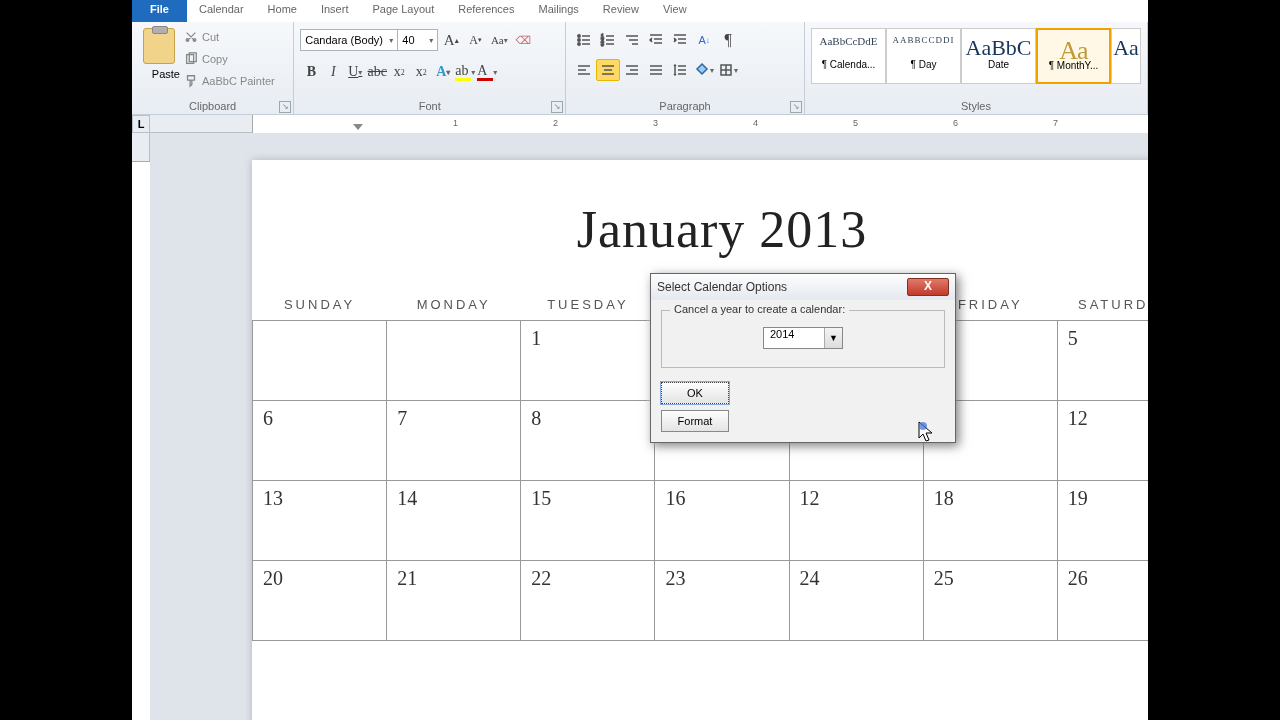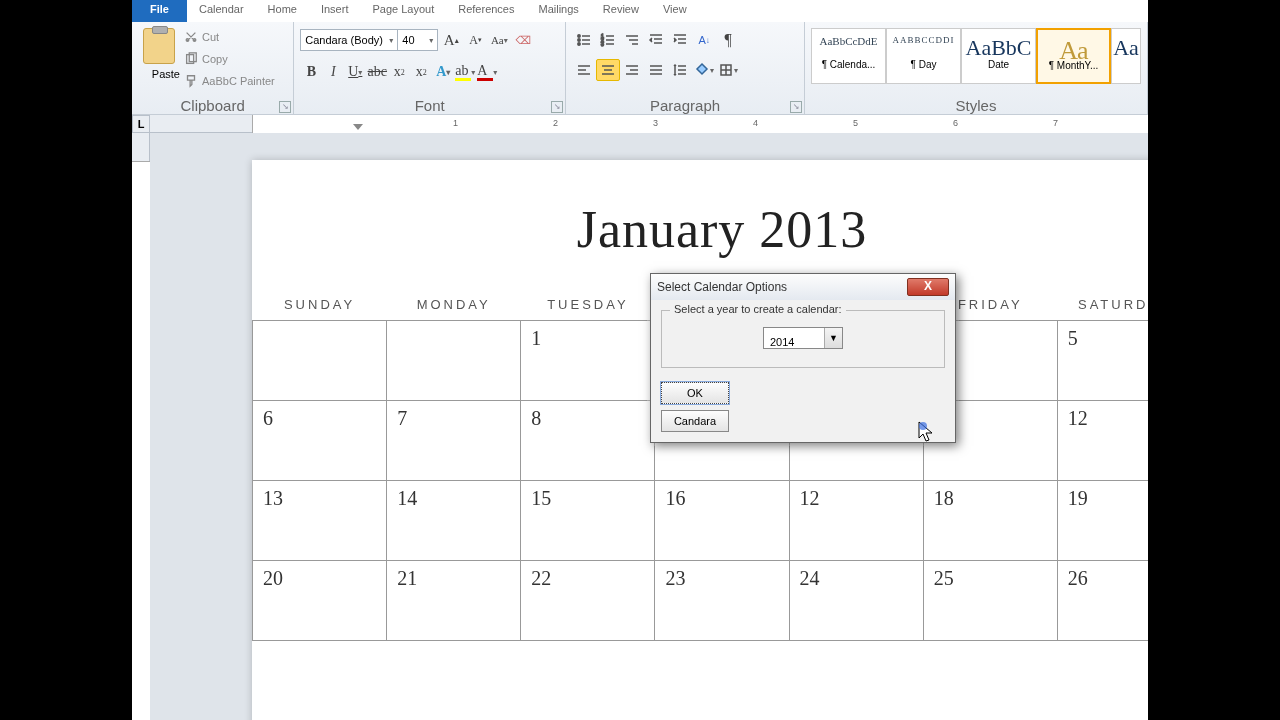--- a/index.html
+++ b/index.html
@@ -3,21 +3,21 @@
 <meta charset="utf-8">
 <style>
 * { box-sizing: border-box; margin: 0; padding: 0; }
 body { font-family: "Segoe UI", Tahoma, sans-serif; font-size: 11px; background: #000; overflow: hidden; width: 1280px; height: 720px; position: relative; }
 .app { position: absolute; left: 132px; top: 0; width: 1016px; height: 720px; background: #fff; }
 .ribbon-tabs { height: 22px; display: flex; align-items: stretch; background: #fff; }
 .tab { padding: 3px 12px; color: #666; cursor: default; }
 .tab.file { background: #1f6cbf; color: #fff; font-weight: 600; padding: 3px 18px; }
 .ribbon { height: 93px; background: linear-gradient(#f6f8fb,#e8edf3); border-bottom: 1px solid #c5cdd6; display: flex; }
 .grp { border-right: 1px solid #c5cdd6; position: relative; padding: 2px 6px 16px 6px; }
-.grp-label { position: absolute; bottom: 0; left: 0; right: 0; text-align: center; font-size: 15px; color: #666; line-height: 16px; }
+.grp-label { position: absolute; bottom: 0; left: 0; right: 0; text-align: center; font-size: 11px; color: #666; line-height: 16px; }
 .grp-corner { position: absolute; bottom: 1px; right: 2px; width: 12px; height: 12px; border: 1px solid #9aa; font-size: 8px; line-height: 10px; text-align: center; color: #889; }
 .clipboard { width: 163px; display: flex; }
 .paste-btn { width: 42px; text-align: right; padding-top: 4px; }
 .paste-icon { width: 32px; height: 36px; margin: 0 auto 4px; background: #f2d38a; border: 1px solid #c8a24a; border-radius: 3px; position: relative; }
 .paste-icon::before { content: ""; position: absolute; top: -3px; left: 8px; width: 14px; height: 6px; background: #b0b0b0; border: 1px solid #888; border-radius: 2px; }
 .clip-rows { padding: 2px 0 0 4px; }
 .clip-row { display: flex; align-items: center; height: 22px; color: #888; }
 .clip-row svg { width: 14px; height: 14px; margin-right: 4px; stroke: #888; fill: none; stroke-width: 1.5; }
 .font-grp { width: 273px; }
 .font-row1 { display: flex; align-items: center; height: 24px; margin-top: 4px; }
@@ -55,21 +55,21 @@
 .cal-title { font-family: Georgia, "Times New Roman", serif; font-size: 52px; color: #222; text-align: center; margin-bottom: 38px; letter-spacing: 1px; }
 .cal-table { width: 100%; border-collapse: collapse; table-layout: fixed; }
 .cal-table th { font-family: Candara, sans-serif; font-size: 13px; letter-spacing: 3px; color: #555; font-weight: 400; padding-bottom: 8px; }
 .cal-table td { border: 1px solid #999; height: 80px; vertical-align: top; padding: 6px 10px; font-family: Georgia, serif; font-size: 20px; color: #333; }
 .dialog { position: absolute; left: 650px; top: 273px; width: 306px; background: #f1f1f1; border: 1px solid #666; box-shadow: 3px 3px 10px rgba(0,0,0,.5), 0 0 0 3px rgba(255,255,255,.3); z-index: 100; }
 .dlg-title { height: 26px; background: linear-gradient(#fdfdfd,#e4e9f0); display: flex; align-items: center; padding: 0 6px; font-size: 12px; color: #333; }
 .dlg-close { margin-left: auto; width: 42px; height: 18px; background: linear-gradient(#e07a6a,#c23a2a); border: 1px solid #803020; border-radius: 2px; color: #fff; text-align: center; font-size: 12px; font-weight: bold; line-height: 15px; }
 .dlg-body { padding: 10px; }
 .fieldset { border: 1px solid #bbb; padding: 10px 10px 18px; margin-bottom: 10px; position: relative; }
 .fieldset-legend { position: absolute; top: -8px; left: 8px; background: #f1f1f1; padding: 0 4px; font-size: 11px; color: #333; }
-.year-sel { width: 80px; height: 22px; border: 1px solid #888; background: #fff; margin: 6px auto 0; display: flex; align-items: flex-end; }
+.year-sel { width: 80px; height: 22px; border: 1px solid #888; background: #fff; margin: 6px auto 0; display: flex; align-items: flex-start; }
 .year-sel span { flex: 1; padding: 0 6px; }
 .year-btn { width: 18px; height: 20px; background: linear-gradient(#f4f4f4,#ddd); border-left: 1px solid #aaa; text-align: center; font-size: 9px; line-height: 20px; }
 .dlg-lower { display: flex; gap: 14px; }
 .week-fs { flex: 0 0 118px; border: 1px solid #bbb; padding: 6px 8px 10px; position: relative; }
 .radio-row { display: flex; align-items: center; margin: 3px 0; font-size: 12px; }
 .radio { width: 11px; height: 11px; border: 1px solid #666; border-radius: 50%; margin-right: 5px; position: relative; }
 .radio.checked::after { content: ""; position: absolute; top: 2px; left: 2px; width: 5px; height: 5px; background: #333; border-radius: 50%; }
 .dlg-btns { display: flex; flex-direction: column; gap: 6px; padding-top: 4px; }
 .dlg-btn { width: 68px; height: 22px; border: 1px solid #888; background: linear-gradient(#fdfdfd,#e4e4e4); font-size: 11px; text-align: center; line-height: 20px; }
 .dlg-btn.focus { border: 1px dotted #444; outline: 1px solid #88aadd; }
@@ -363,30 +363,30 @@
   </div>
 </div>
 
 <div class="dialog">
   <div class="dlg-title">
     <span>Select Calendar Options</span>
     <div class="dlg-close">X</div>
   </div>
   <div class="dlg-body">
     <div class="fieldset">
-      <div class="fieldset-legend">Select a year to create a calendar:</div>
+      <div class="fieldset-legend">Cancel a year to create a calendar:</div>
       <div class="year-sel">
         <span>2014</span>
         <div class="year-btn">▼</div>
       </div>
     </div>
     <div class="dlg-lower">
       <div class="dlg-btns">
         <div class="dlg-btn focus">OK</div>
-        <div class="dlg-btn">Candara</div>
+        <div class="dlg-btn">Format</div>
       </div>
     </div>
   </div>
 </div>
 
 <div class="cursor">
   <svg viewBox="0 0 20 24">
       <path d="M2 2l0 16 4-4 3 7 3-1-3-7 6 0z" fill="#fff" stroke="#000" stroke-width="1"></path>
       <circle cx="6" cy="6" r="4" fill="#3a6de0" opacity=".7"></circle>
     </svg>

